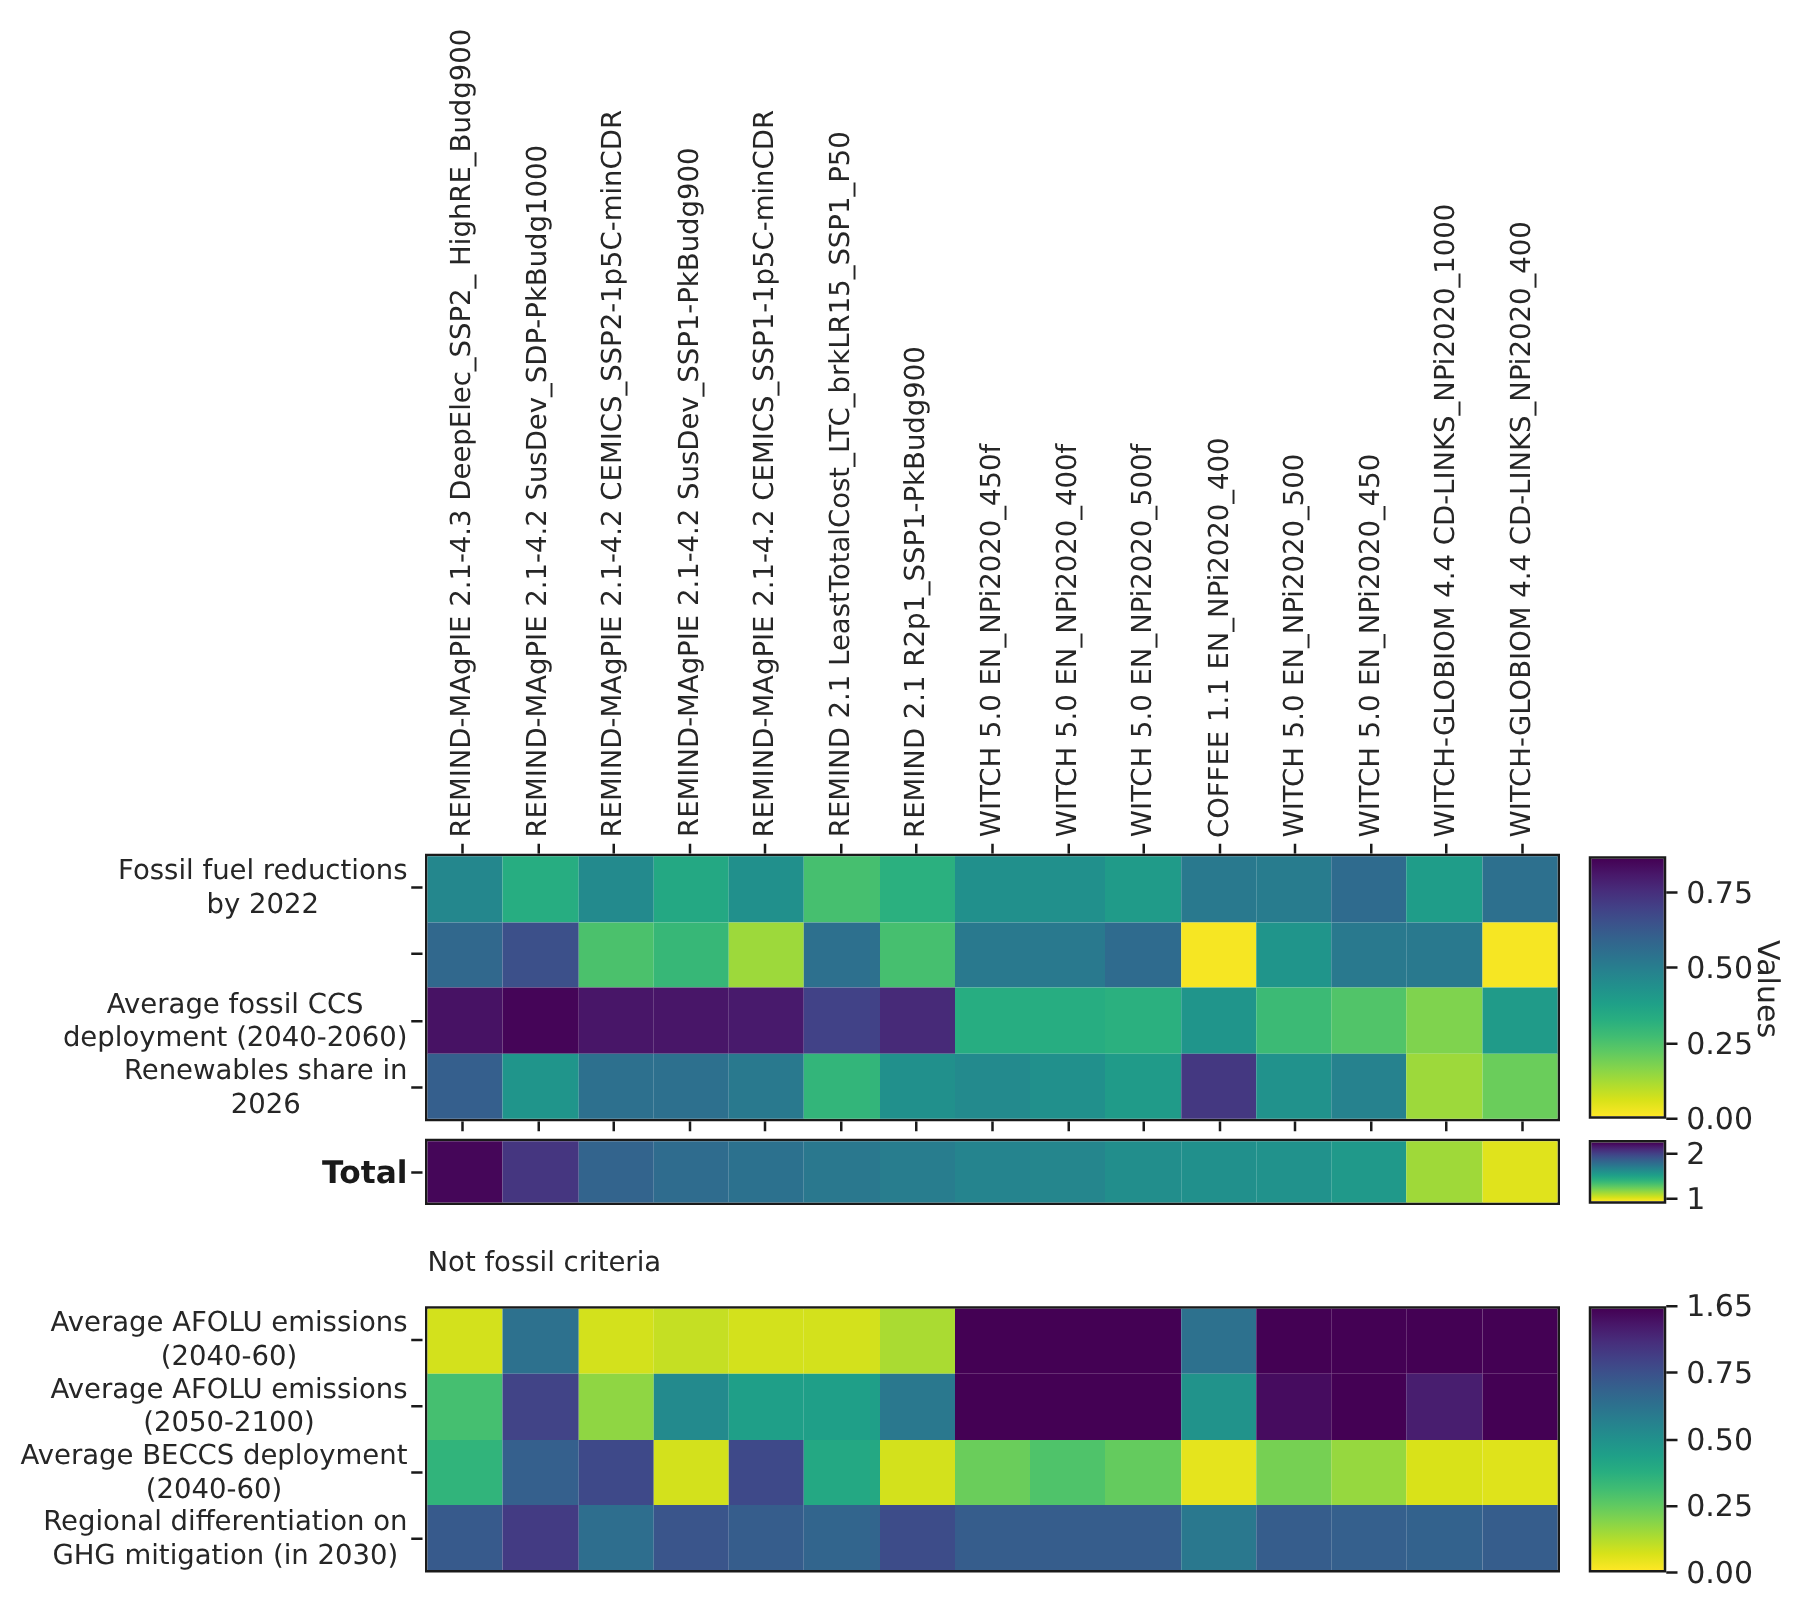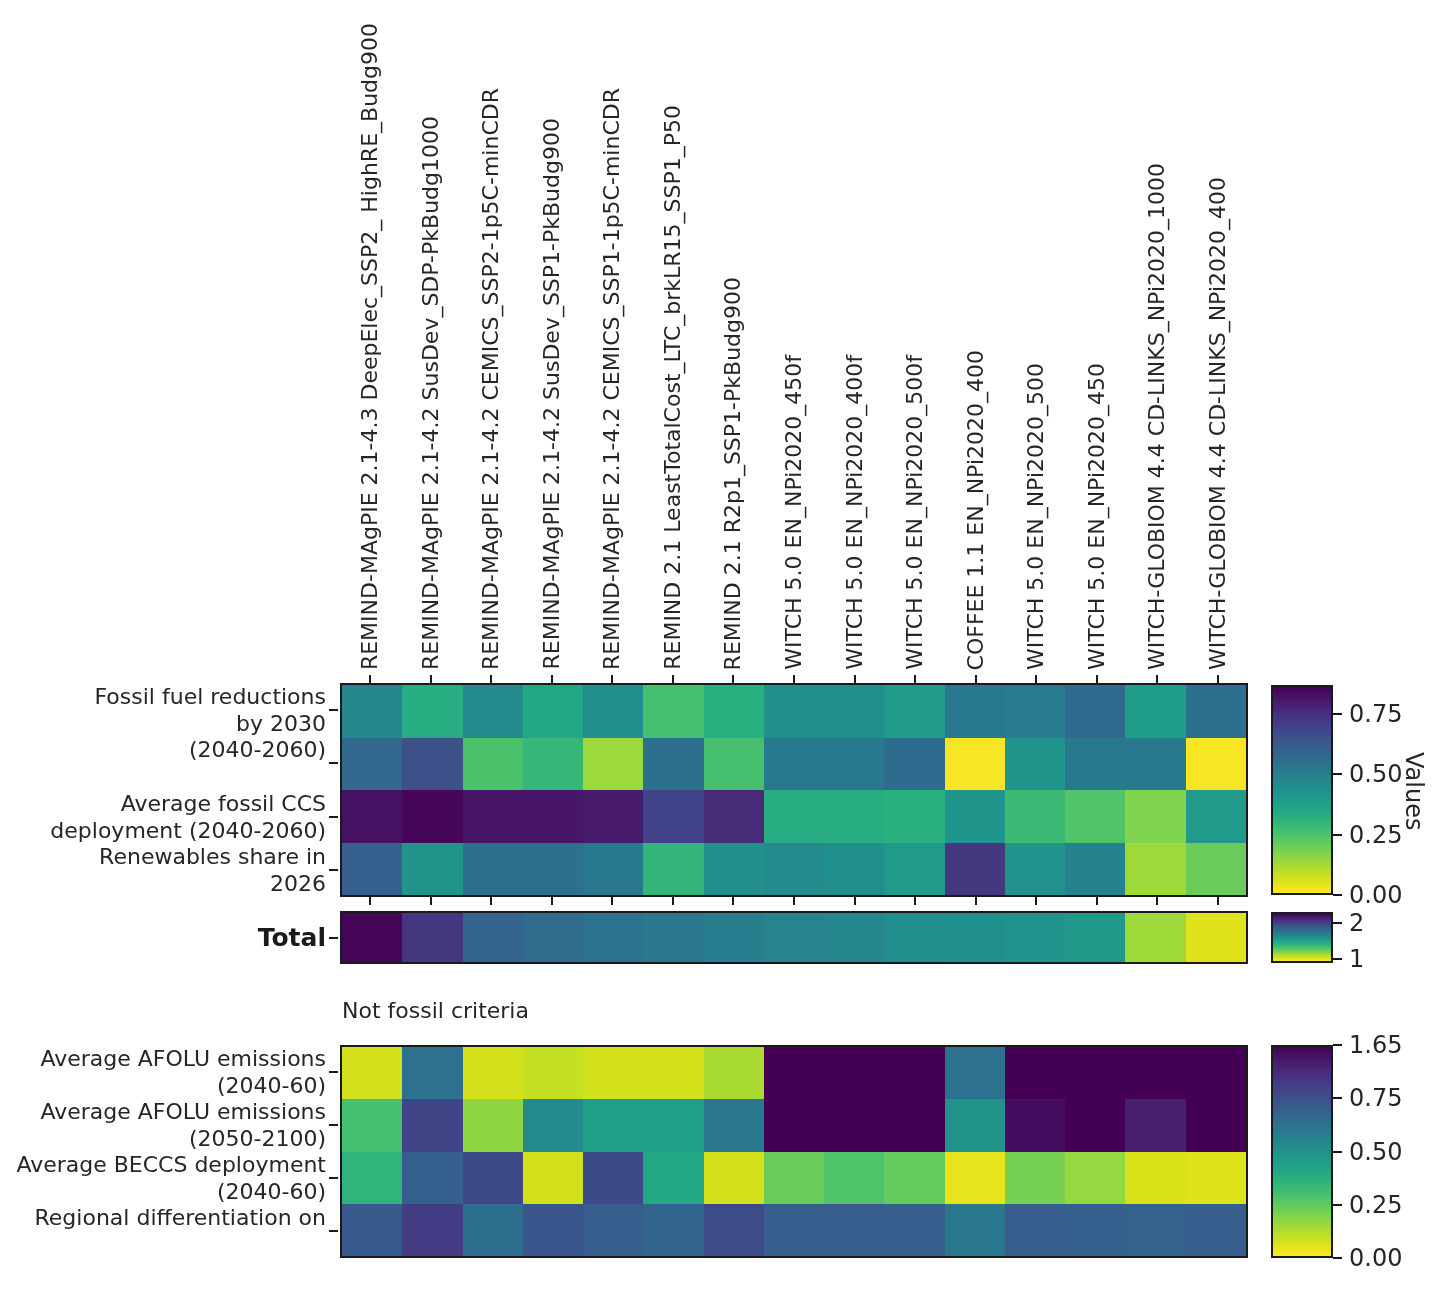--- a/index.html
+++ b/index.html
@@ -11,21 +11,21 @@
   .heatmap {
     position:absolute; display:grid; border:2px solid #1a1a1a;
     box-sizing:border-box; background:#ffffff;
   }
   .cell { width:100%; height:100%; }
   .col-label {
     position:absolute; writing-mode:vertical-rl; transform:rotate(180deg);
     white-space:nowrap; font-size:22px; line-height:28px; color:#262626;
   }
   .row-label {
-    position:absolute; text-align:right; font-size:22px; line-height:27px;
+    position:absolute; text-align:center; font-size:22px; line-height:27px;
     color:#262626; white-space:nowrap;
   }
   .row-label.bold { font-weight:bold; font-size:25px; line-height:30px; color:#1a1a1a; }
   .tick { position:absolute; background:#1a1a1a; }
   .colorbar {
     position:absolute; border:2px solid #1a1a1a; box-sizing:border-box;
   }
   .cbar-ticklabel {
     position:absolute; font-size:24px; line-height:24px; color:#262626;
     white-space:nowrap;
@@ -88,25 +88,24 @@
       <div class="tick" style="left: 1095.67px; top: 897px; width: 2px; height: 8px;"></div>
       <div class="tick" style="left: 1156.2px; top: 675px; width: 2px; height: 8px;"></div>
       <div class="tick" style="left: 1156.2px; top: 897px; width: 2px; height: 8px;"></div>
       <div class="tick" style="left: 1216.73px; top: 675px; width: 2px; height: 8px;"></div>
       <div class="tick" style="left: 1216.73px; top: 897px; width: 2px; height: 8px;"></div>
     </div>
   <div id="row-labels">
       <div class="tick" style="left: 329px; top: 708.75px; width: 9px; height: 2px;"></div>
       <div class="row-label" style="right: 1116px; top: 682.75px;">
         <div>Fossil fuel reductions</div>
-        <div>by 2030</div>
+        <div>by 2022</div>
       </div>
       <div class="tick" style="left: 329px; top: 762.25px; width: 9px; height: 2px;"></div>
       <div class="row-label" style="right: 1116px; top: 736.25px;">
-        <div>(2040-2060)</div>
       </div>
       <div class="tick" style="left: 329px; top: 815.75px; width: 9px; height: 2px;"></div>
       <div class="row-label" style="right: 1116px; top: 789.75px;">
         <div>Average fossil CCS</div>
         <div>deployment (2040-2060)</div>
       </div>
       <div class="tick" style="left: 329px; top: 869.25px; width: 9px; height: 2px;"></div>
       <div class="row-label" style="right: 1116px; top: 843.25px;">
         <div>Renewables share in</div>
         <div>2026</div>
@@ -126,20 +125,21 @@
         <div>(2050-2100)</div>
       </div>
       <div class="tick" style="left: 329px; top: 1177.12px; width: 9px; height: 2px;"></div>
       <div class="row-label" style="right: 1116px; top: 1151.12px;">
         <div>Average BECCS deployment</div>
         <div>(2040-60)</div>
       </div>
       <div class="tick" style="left: 329px; top: 1230.38px; width: 9px; height: 2px;"></div>
       <div class="row-label" style="right: 1116px; top: 1204.38px;">
         <div>Regional differentiation on</div>
+        <div>GHG mitigation (in 2030)</div>
       </div>
     </div>
   <div id="panels">
       <div class="heatmap" style="left: 340px; top: 683px; width: 908px; height: 214px; grid-template-columns: repeat(15, 1fr); grid-template-rows: repeat(4, 1fr);">
         <div class="cell" style="background: rgb(36, 135, 141);"></div>
         <div class="cell" style="background: rgb(39, 173, 129);"></div>
         <div class="cell" style="background: rgb(35, 138, 141);"></div>
         <div class="cell" style="background: rgb(36, 168, 131);"></div>
         <div class="cell" style="background: rgb(33, 144, 140);"></div>
         <div class="cell" style="background: rgb(70, 191, 111);"></div>

